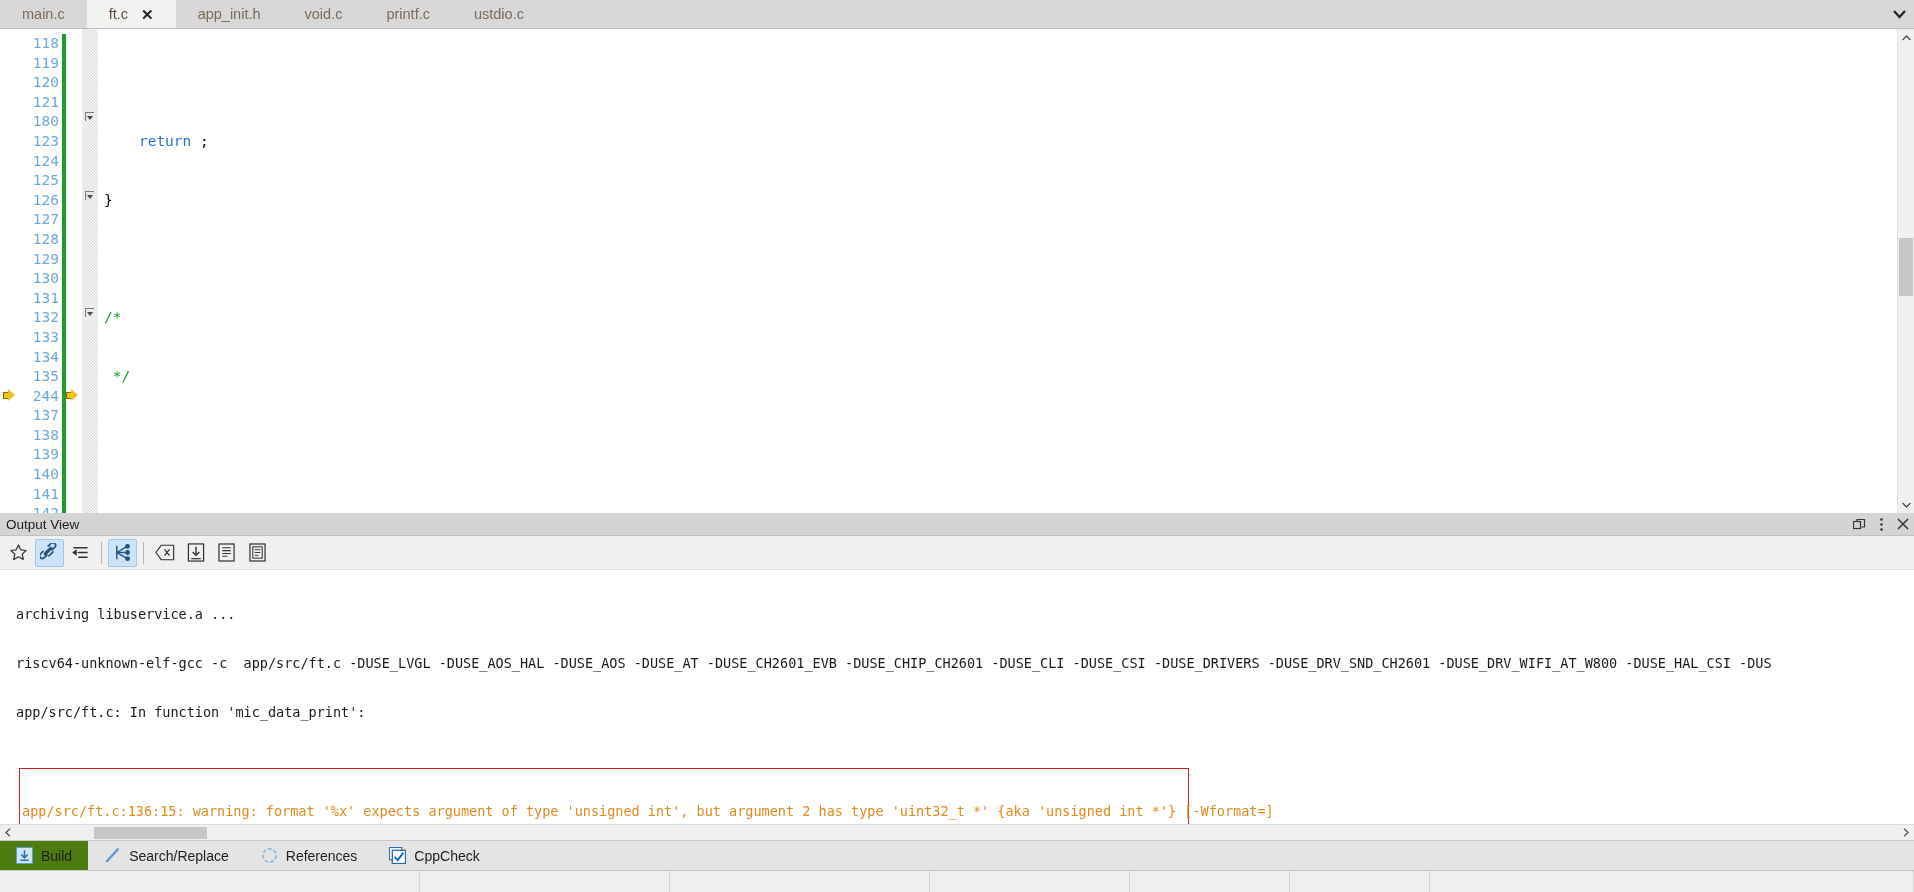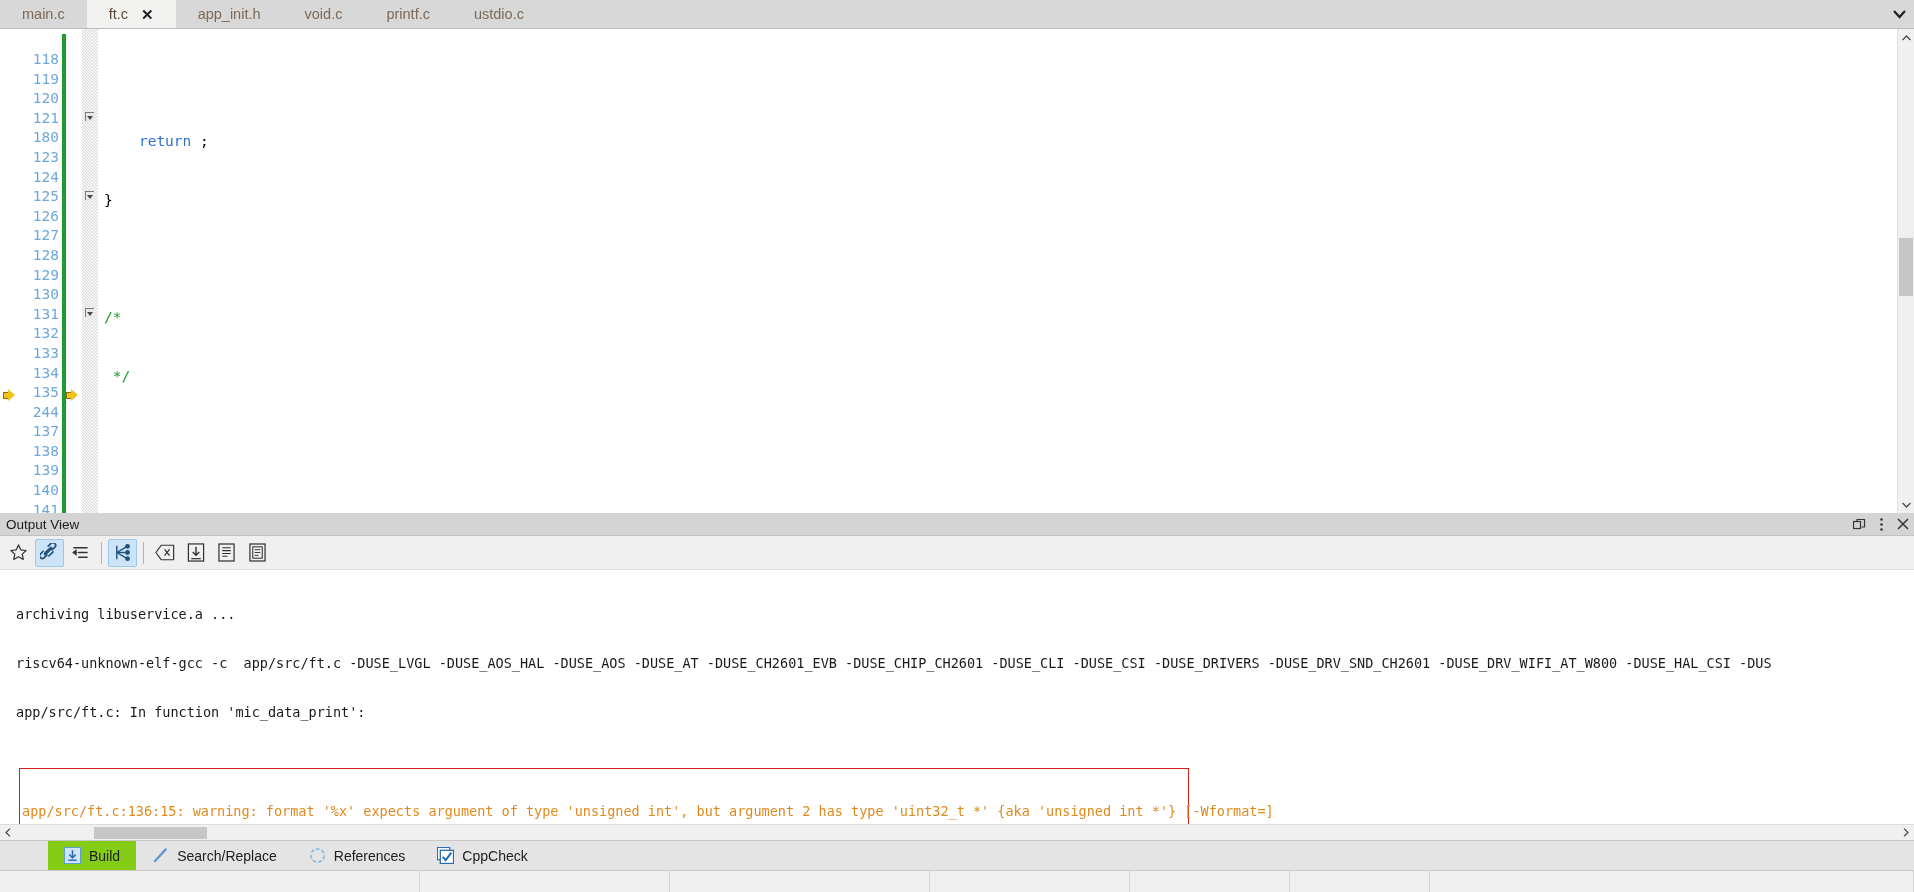--- a/index.html
+++ b/index.html
@@ -69,21 +69,21 @@
   }
   .bp-gutter {
     width: 18px; flex: 0 0 18px; background: #ffffff;
     padding-top: 5px;
   }
   .bp-gutter .mk, .fold-col .mk { height: 19.6px; line-height:19.6px; text-align:center; }
   .linenums {
     flex: 0 0 44px; width: 44px;
     text-align: right;
     color: #6fa8d8;
-    padding-top: 21px;
+    padding-top: 5px;
     padding-right: 3px;
     background: #ffffff;
     user-select: none;
   }
   .greenbar { flex: 0 0 4px; background: #1f9a2e; margin-top: 5px; margin-bottom: 0; }
   .bpcol { flex: 0 0 16px; width:16px; padding-top:5px; background:#fff; }
   .fold-col {
     flex: 0 0 16px; width: 16px;
     background: #d9d9d9;
     background-image:
@@ -196,21 +196,21 @@
   .bottomtabs {
     flex: 0 0 30px; height: 30px; background: #e4e4e4;
     display: flex; align-items: stretch;
     border-top: 1px solid #c8c8c8;
   }
   .btab {
     display: flex; align-items: center; gap: 8px;
     padding: 0 16px; font-size: 14px; color: #202020;
     user-select: none;
   }
-  .btab.active { background: #84cc16; margin-left: 48px; }
+  .btab.active { background: #4d7c0f; }
 
   
   .statusbar {
     flex: 0 0 auto; height: 22px; background: #efefef;
     display: flex; align-items: center;
     border-top: 1px solid #c8c8c8;
     font-size: 12.5px; color: #333;
     overflow: hidden;
   }
   .scell { border-right: 1px solid #d5d5d5; height: 22px; display:flex; align-items:center; padding: 0 10px; white-space:nowrap; }

